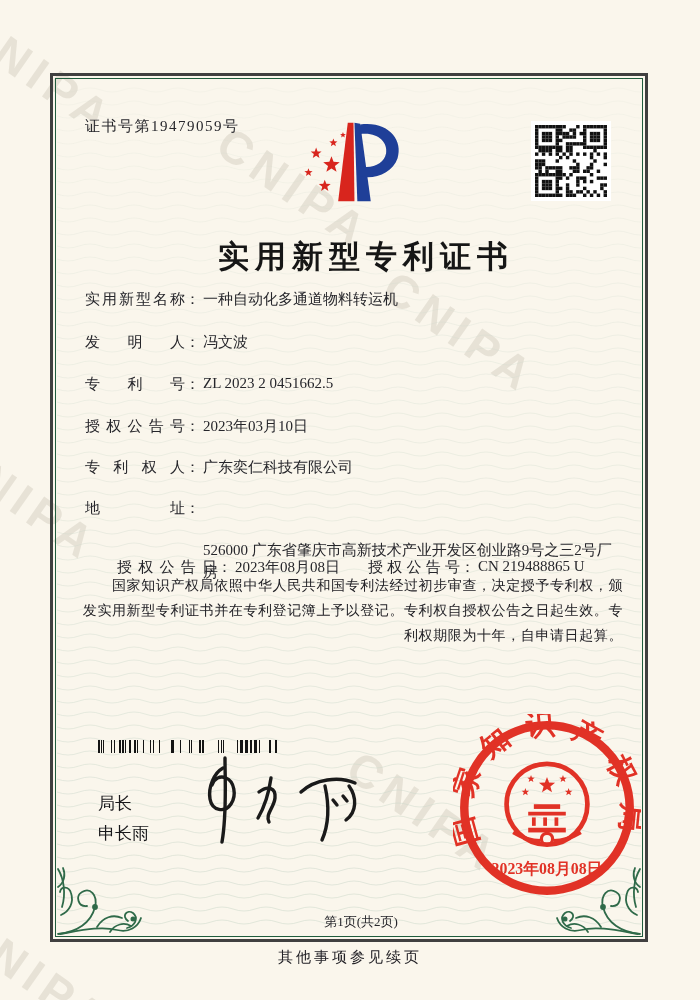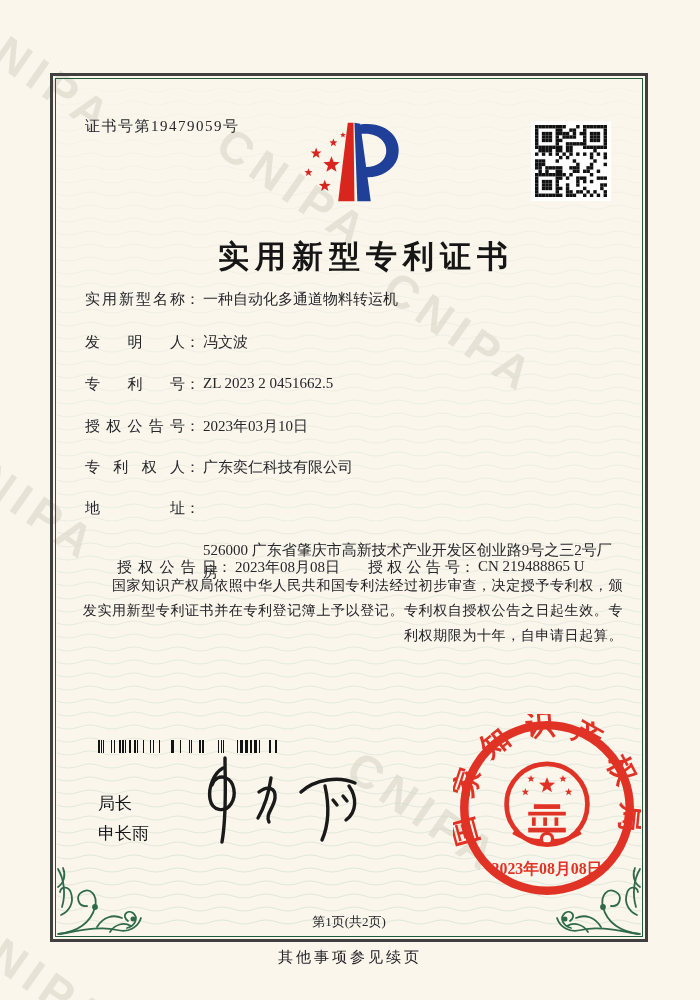--- a/index.html
+++ b/index.html
@@ -40,21 +40,21 @@
   .grant-group{display:flex;}
   .grant-group.second{margin-left:28px;}
   .grant-group.second .lbl{width:92px;}
   .paras{position:absolute; left:28px; top:498px; width:542px; z-index:4;}
   .paras p{margin:0 0 6px 0; font-size:14px; line-height:1.78; letter-spacing:.6px; text-indent:2em; color:#222126;text-align:right;}
   .barcode{position:absolute; left:45px; top:664px; width:180px; height:13px; z-index:4;}
   .signer{position:absolute; left:45px; top:713px; z-index:4; font-family:"Liberation Sans","DejaVu Sans",sans-serif; font-size:17px; color:#17171a;}
   .signer div{line-height:30px;}
   .signature{position:absolute; left:130px; top:676px; width:200px; height:96px; z-index:5;}
   .seal{position:absolute; left:400px; top:638px; width:188px; height:188px; z-index:6; opacity:.93;}
-  .page-num{position:absolute; left:0; top:837px; width:100%; text-align:center; font-size:13px; z-index:4; color:#26262b;}
+  .page-num{position:absolute; left:0; top:837px; width:100%; text-align:center; font-size:13px; z-index:4; color:#26262b;padding-left:12px;}
   .bottom-note{position:absolute; left:0; top:948px; width:100%; text-align:center; font-size:15px; letter-spacing:3px; z-index:2; color:#222126;}
 </style>
 </head>
 <body>
 
 <div class="page">
 
   <div class="wm" style="left:-18px; top:2px;">CNIPA</div>
   <div class="wm" style="left:238px; top:116px;">CNIPA</div>
   <div class="wm" style="left:404px; top:260px;">CNIPA</div>

